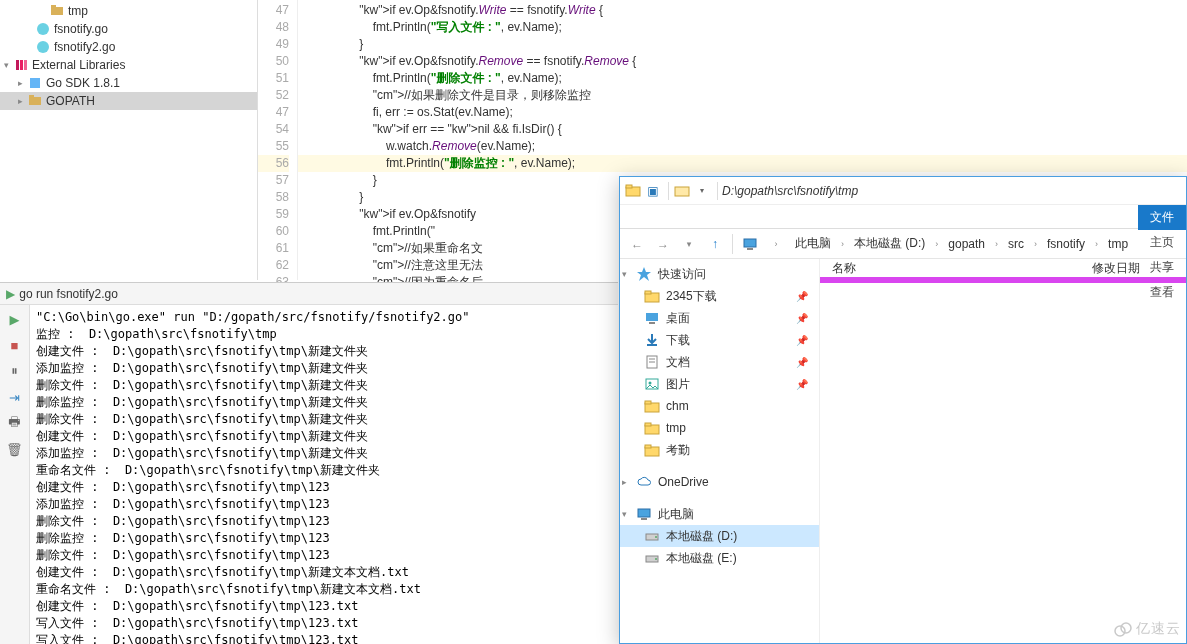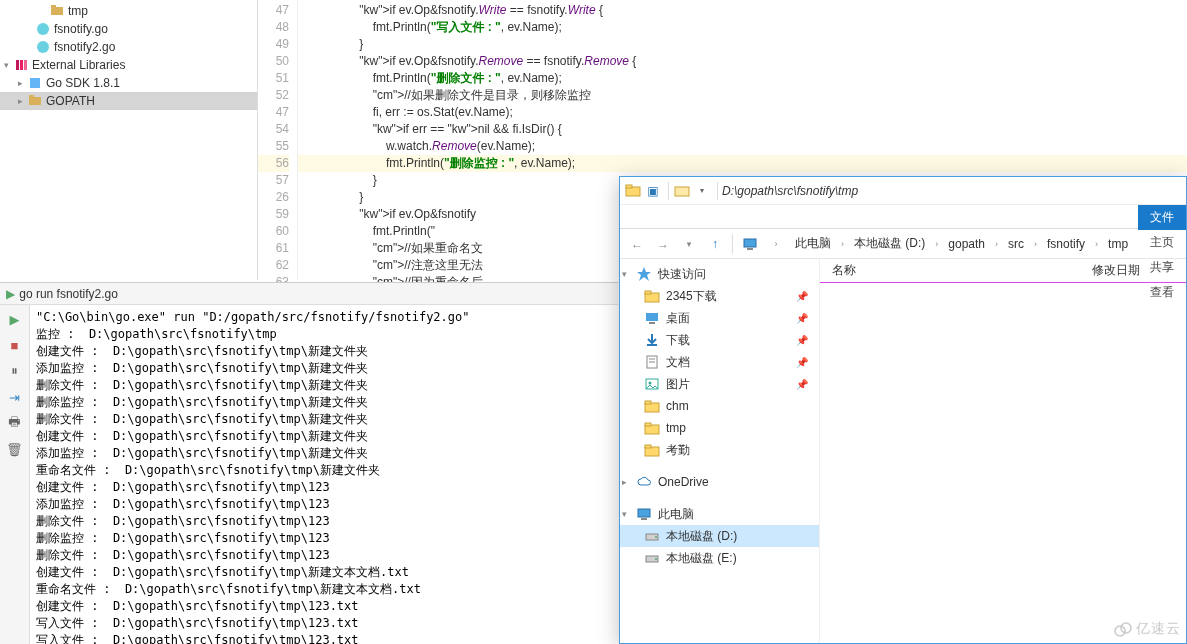--- a/index.html
+++ b/index.html
@@ -45,21 +45,21 @@
 .ex-crumb .ch { color: #888; font-size: 9px; }
 .ex-body { display: flex; height: calc(100% - 82px); }
 .ex-navpane { width: 200px; border-right: 1px solid #eee; padding: 4px 0; overflow: hidden; }
 .nav-group { padding: 2px 0 2px 24px; font-size: 12px; color: #333; display: flex; align-items: center; height: 22px; cursor: pointer; position: relative;}
 .nav-group.l0 { padding-left: 16px; }
 .nav-group.sel { background: #cce8ff; }
 .nav-group .ico { width: 16px; height: 16px; margin-right: 6px; display: inline-flex; align-items: center; justify-content: center; }
 .nav-group .pin { position: absolute; right: 10px; color: #888; font-size: 10px; }
 .nav-caret { position: absolute; left: 2px; font-size: 9px; color: #888; }
 .ex-content { flex: 1; }
-.ex-header { display: flex; border-bottom: 1px solid #d946ef; height: 24px; align-items: center; font-size: 12px; color: #333;}
+.ex-header { display: flex; border-bottom: 6px solid #d946ef; height: 24px; align-items: center; font-size: 12px; color: #333;}
 .ex-header .col1 { width: 260px; padding-left: 12px; }
 .ex-header .col2 { flex: 1; padding-left: 12px; }
 
 svg { display: block; }
 .watermark { position: absolute; right: 6px; bottom: 6px; color: #c9c9c9; font-size: 14px; letter-spacing: 1px; display: flex; align-items: center; gap: 4px; }
 </style>
 </head>
 <body>
 
 <div class="ide-root">
@@ -135,21 +135,21 @@
         <div>48</div>
         <div>49</div>
         <div>50</div>
         <div>51</div>
         <div>52</div>
         <div>47</div>
         <div>54</div>
         <div>55</div>
         <div style="background: rgb(255, 250, 227);">56</div>
         <div>57</div>
-        <div>26</div>
+        <div>58</div>
         <div>59</div>
         <div>60</div>
         <div>61</div>
         <div>62</div>
         <div>63</div>
       </div>
     <div class="code-area" id="code"><div class="code-line">                <span class="&lt;span">"kw"</span>&gt;if ev.Op&amp;fsnotify.<span class="it">Write</span> == fsnotify.<span class="it">Write</span> {</div><div class="code-line">                    fmt.Println(<span class="s">"写入文件 : "</span>, ev.Name);</div><div class="code-line">                }</div><div class="code-line">                <span class="&lt;span">"kw"</span>&gt;if ev.Op&amp;fsnotify.<span class="it">Remove</span> == fsnotify.<span class="it">Remove</span> {</div><div class="code-line">                    fmt.Println(<span class="s">"删除文件 : "</span>, ev.Name);</div><div class="code-line">                    <span class="&lt;span">"cm"</span>&gt;//如果删除文件是目录，则移除监控</div><div class="code-line">                    fi, err := os.Stat(ev.Name);</div><div class="code-line">                    <span class="&lt;span">"kw"</span>&gt;if err == <span class="&lt;span">"kw"</span>&gt;nil &amp;&amp; fi.IsDir() {</div><div class="code-line">                        w.watch.<span class="it">Remove</span>(ev.Name);</div><div class="code-line active">                        fmt.Println(<span class="s">"删除监控 : "</span>, ev.Name);</div><div class="code-line">                    }</div><div class="code-line">                }</div><div class="code-line">                <span class="&lt;span">"kw"</span>&gt;if ev.Op&amp;fsnotify</div><div class="code-line">                    fmt.Println("</div><div class="code-line">                    <span class="&lt;span">"cm"</span>&gt;//如果重命名文</div><div class="code-line">                    <span class="&lt;span">"cm"</span>&gt;//注意这里无法</div><div class="code-line">                    <span class="&lt;span">"cm"</span>&gt;//因为重命名后</div></div>
   </div>
 </div>
 

